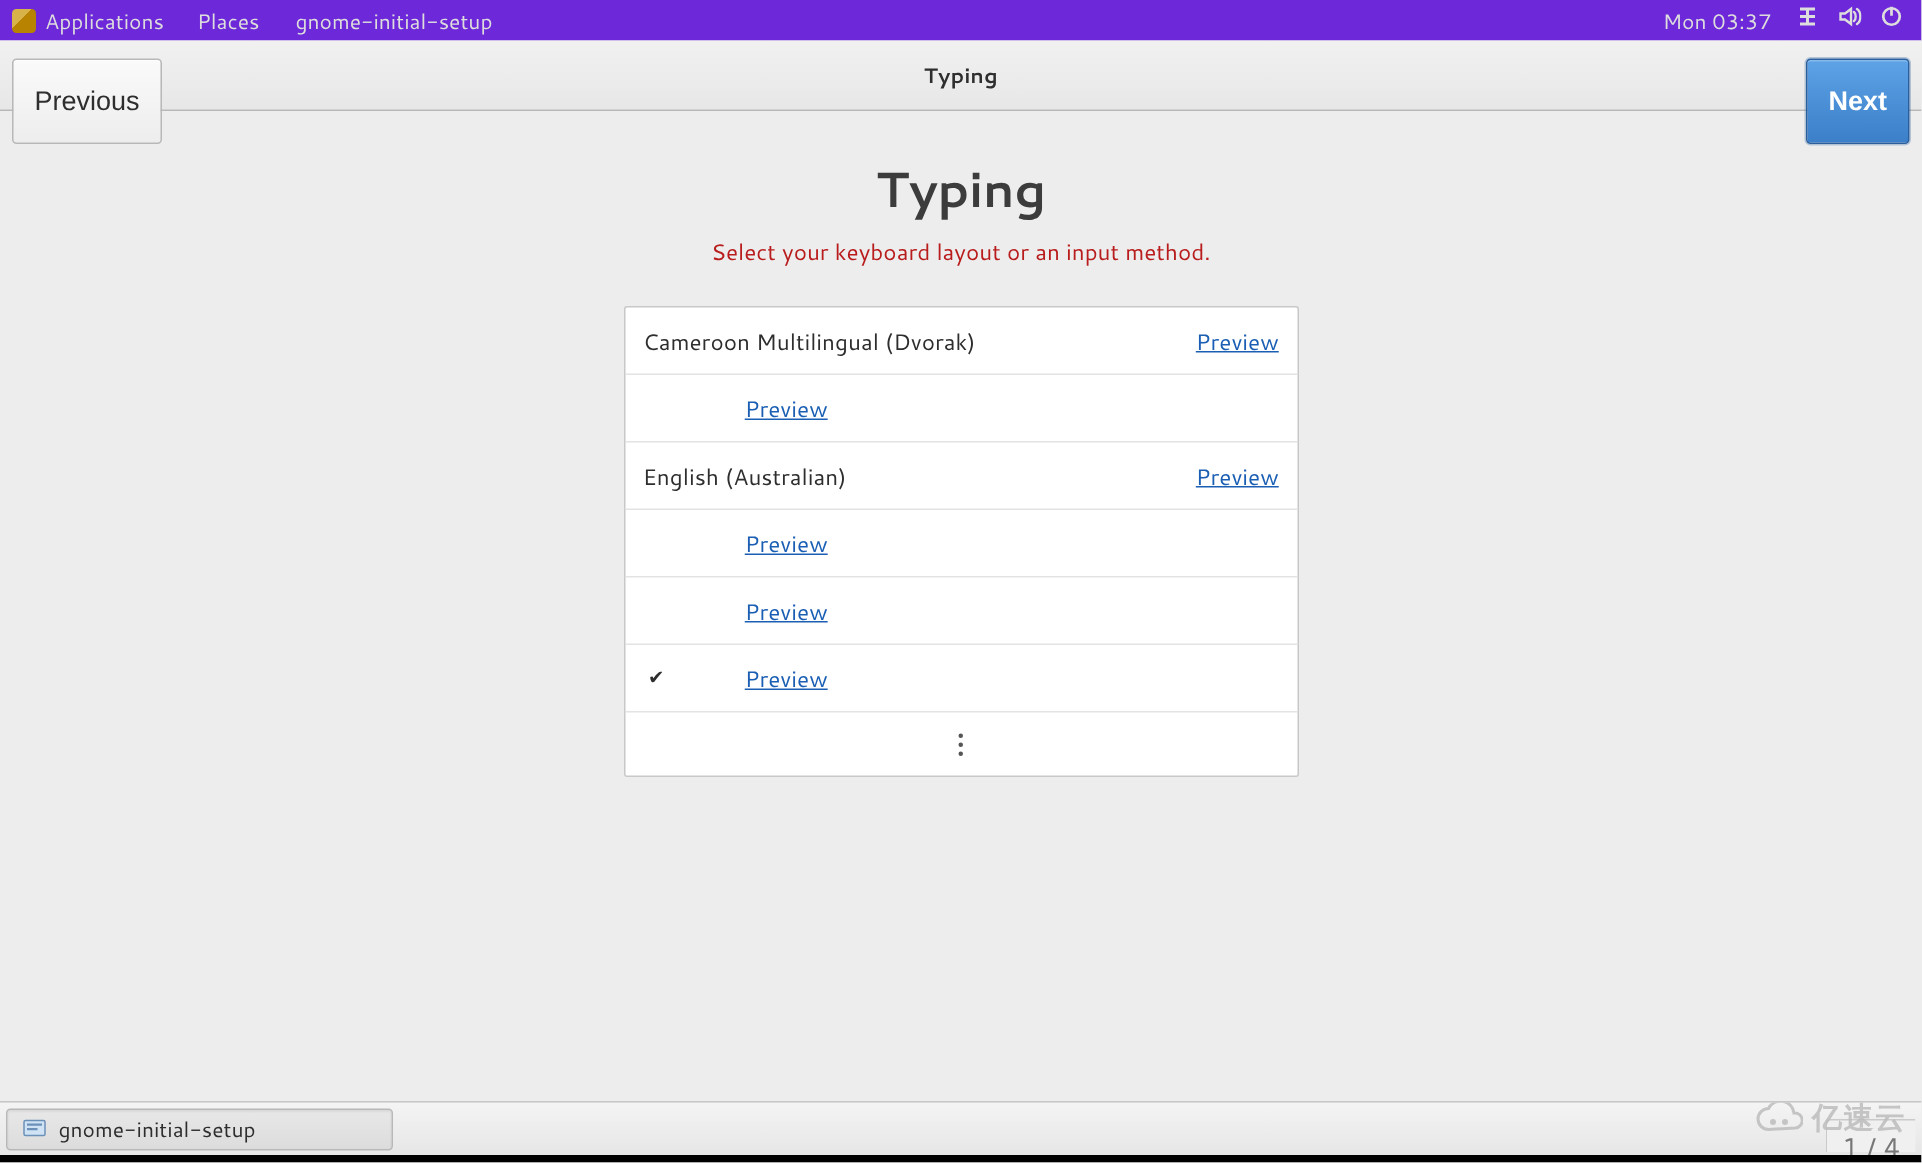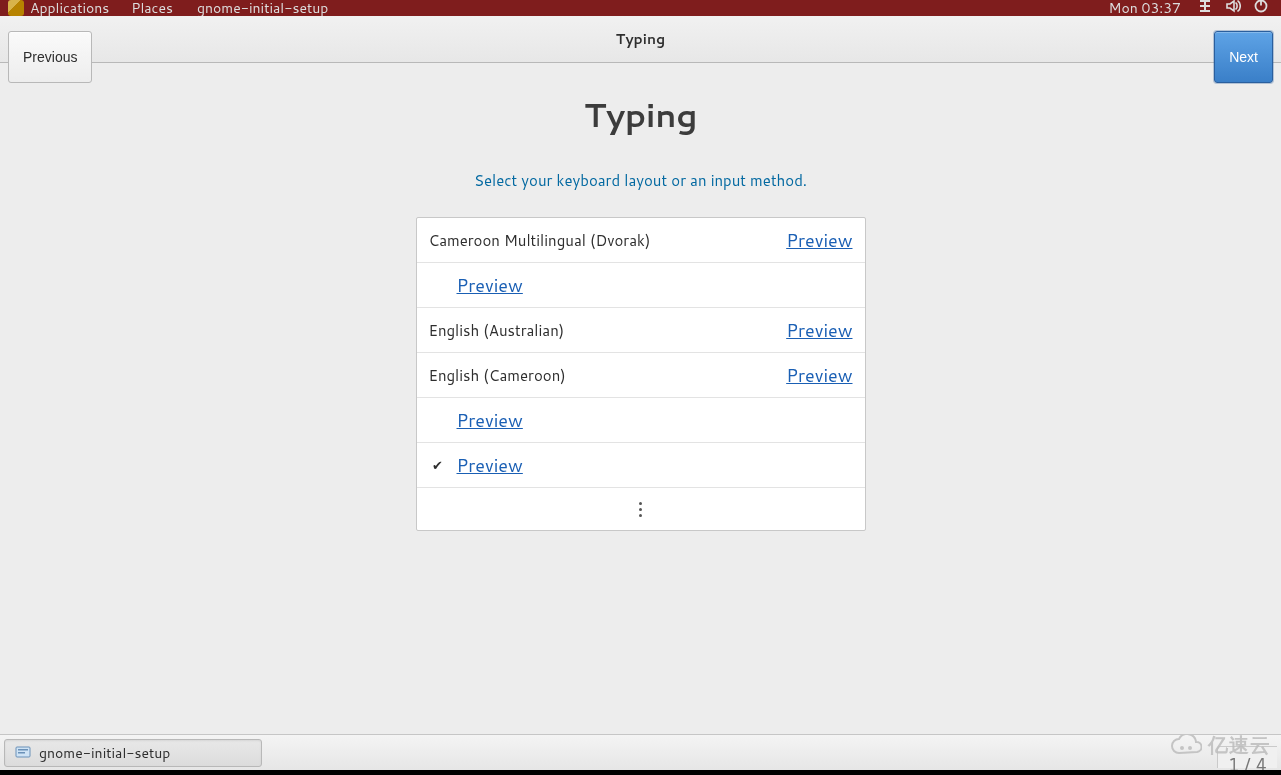--- a/index.html
+++ b/index.html
@@ -10,22 +10,22 @@
     font-family: "Cantarell", "DejaVu Sans", "Liberation Sans", sans-serif;
     font-size: 14px;
     color: #2e2e2e;
     overflow: hidden;
     position: relative;
   }
   
   .top-panel {
     display: flex;
     align-items: center;
-    height: 16px;
-    background: #7f1d1d;
+    height: 27px;
+    background: #6d28d9;
     color: #ddd;
     padding: 0 6px;
     font-size: 14px;
     gap: 0;
   }
   .top-panel .menu-item {
     padding: 0 12px;
     cursor: default;
   }
   .top-panel .app-icon {
@@ -61,86 +61,86 @@
     text-align: center;
     font-weight: 600;
     color: #2e2e2e;
     pointer-events: none;
   }
   .btn {
     border: 1px solid #b8b8b8;
     background: linear-gradient(to bottom, #fafafa, #ededed);
     border-radius: 3px;
     padding: 17px 14px;
-    font-size: 14px;
+    font-size: 18px;
     color: #2e2e2e;
     cursor: pointer;
     box-shadow: inset 0 1px 0 rgba(255,255,255,0.6);
     margin-top: 35px;
   }
   .btn.suggested {
     background: linear-gradient(to bottom, #5ea3e6, #3a7fc8);
     border: 1px solid #2a5f9e;
     color: #fff;
-    font-weight: 400;
+    font-weight: 700;
     box-shadow: inset 0 1px 0 rgba(255,255,255,0.25), 0 0 0 1px rgba(42,95,158,0.3);
   }
   .headerbar .right { margin-left: auto; }
 
   
   .content {
     display: flex;
     flex-direction: column;
     align-items: center;
     padding-top: 28px;
   }
   .content h1 {
     font-size: 33px;
     font-weight: 700;
     color: #3c3c3c;
     letter-spacing: -0.5px;
     margin-bottom: 8px;
   }
   .content .subtitle {
     font-size: 15px;
-    color: #0369a1;
+    color: #b91c1c;
     margin-bottom: 26px;
-    margin-top: 24px;
   }
   .layout-list {
     width: 450px;
     background: #fff;
     border: 1px solid #c8c8c8;
     border-radius: 2px;
   }
   .layout-row {
     display: flex;
     align-items: center;
     height: 45px;
     padding: 0 12px;
     border-bottom: 1px solid #e3e3e3;
     cursor: default;
+    gap: 40px;
   }
   .layout-row:last-child { border-bottom: none; }
   .layout-row .label {
     flex: 1;
     font-size: 15px;
     color: #2e2e2e;
   }
   .layout-row .check {
     width: 18px;
     text-align: center;
     color: #2e2e2e;
     font-size: 13px;
     margin-right: 10px;
   }
   .layout-row .preview-link {
     color: #1a5fb4;
     text-decoration: underline;
-    font-size: 18px;
+    font-size: 15px;
     cursor: pointer;
   }
   .more-row {
     justify-content: center;
     height: 42px;
     cursor: pointer;
   }
   .more-dots {
     display: flex;
     flex-direction: column;
@@ -280,21 +280,20 @@
     <div class="layout-row">
       <span class="check"></span>
       <a class="preview-link">Preview</a>
     </div>
     <div class="layout-row">
       <span class="label">English (Australian)</span>
       <span class="check"></span>
       <a class="preview-link">Preview</a>
     </div>
     <div class="layout-row">
-      <span class="label">English (Cameroon)</span>
       <span class="check"></span>
       <a class="preview-link">Preview</a>
     </div>
     <div class="layout-row">
       <span class="check"></span>
       <a class="preview-link">Preview</a>
     </div>
     <div class="layout-row">
       <span class="check">✔</span>
       <a class="preview-link">Preview</a>

